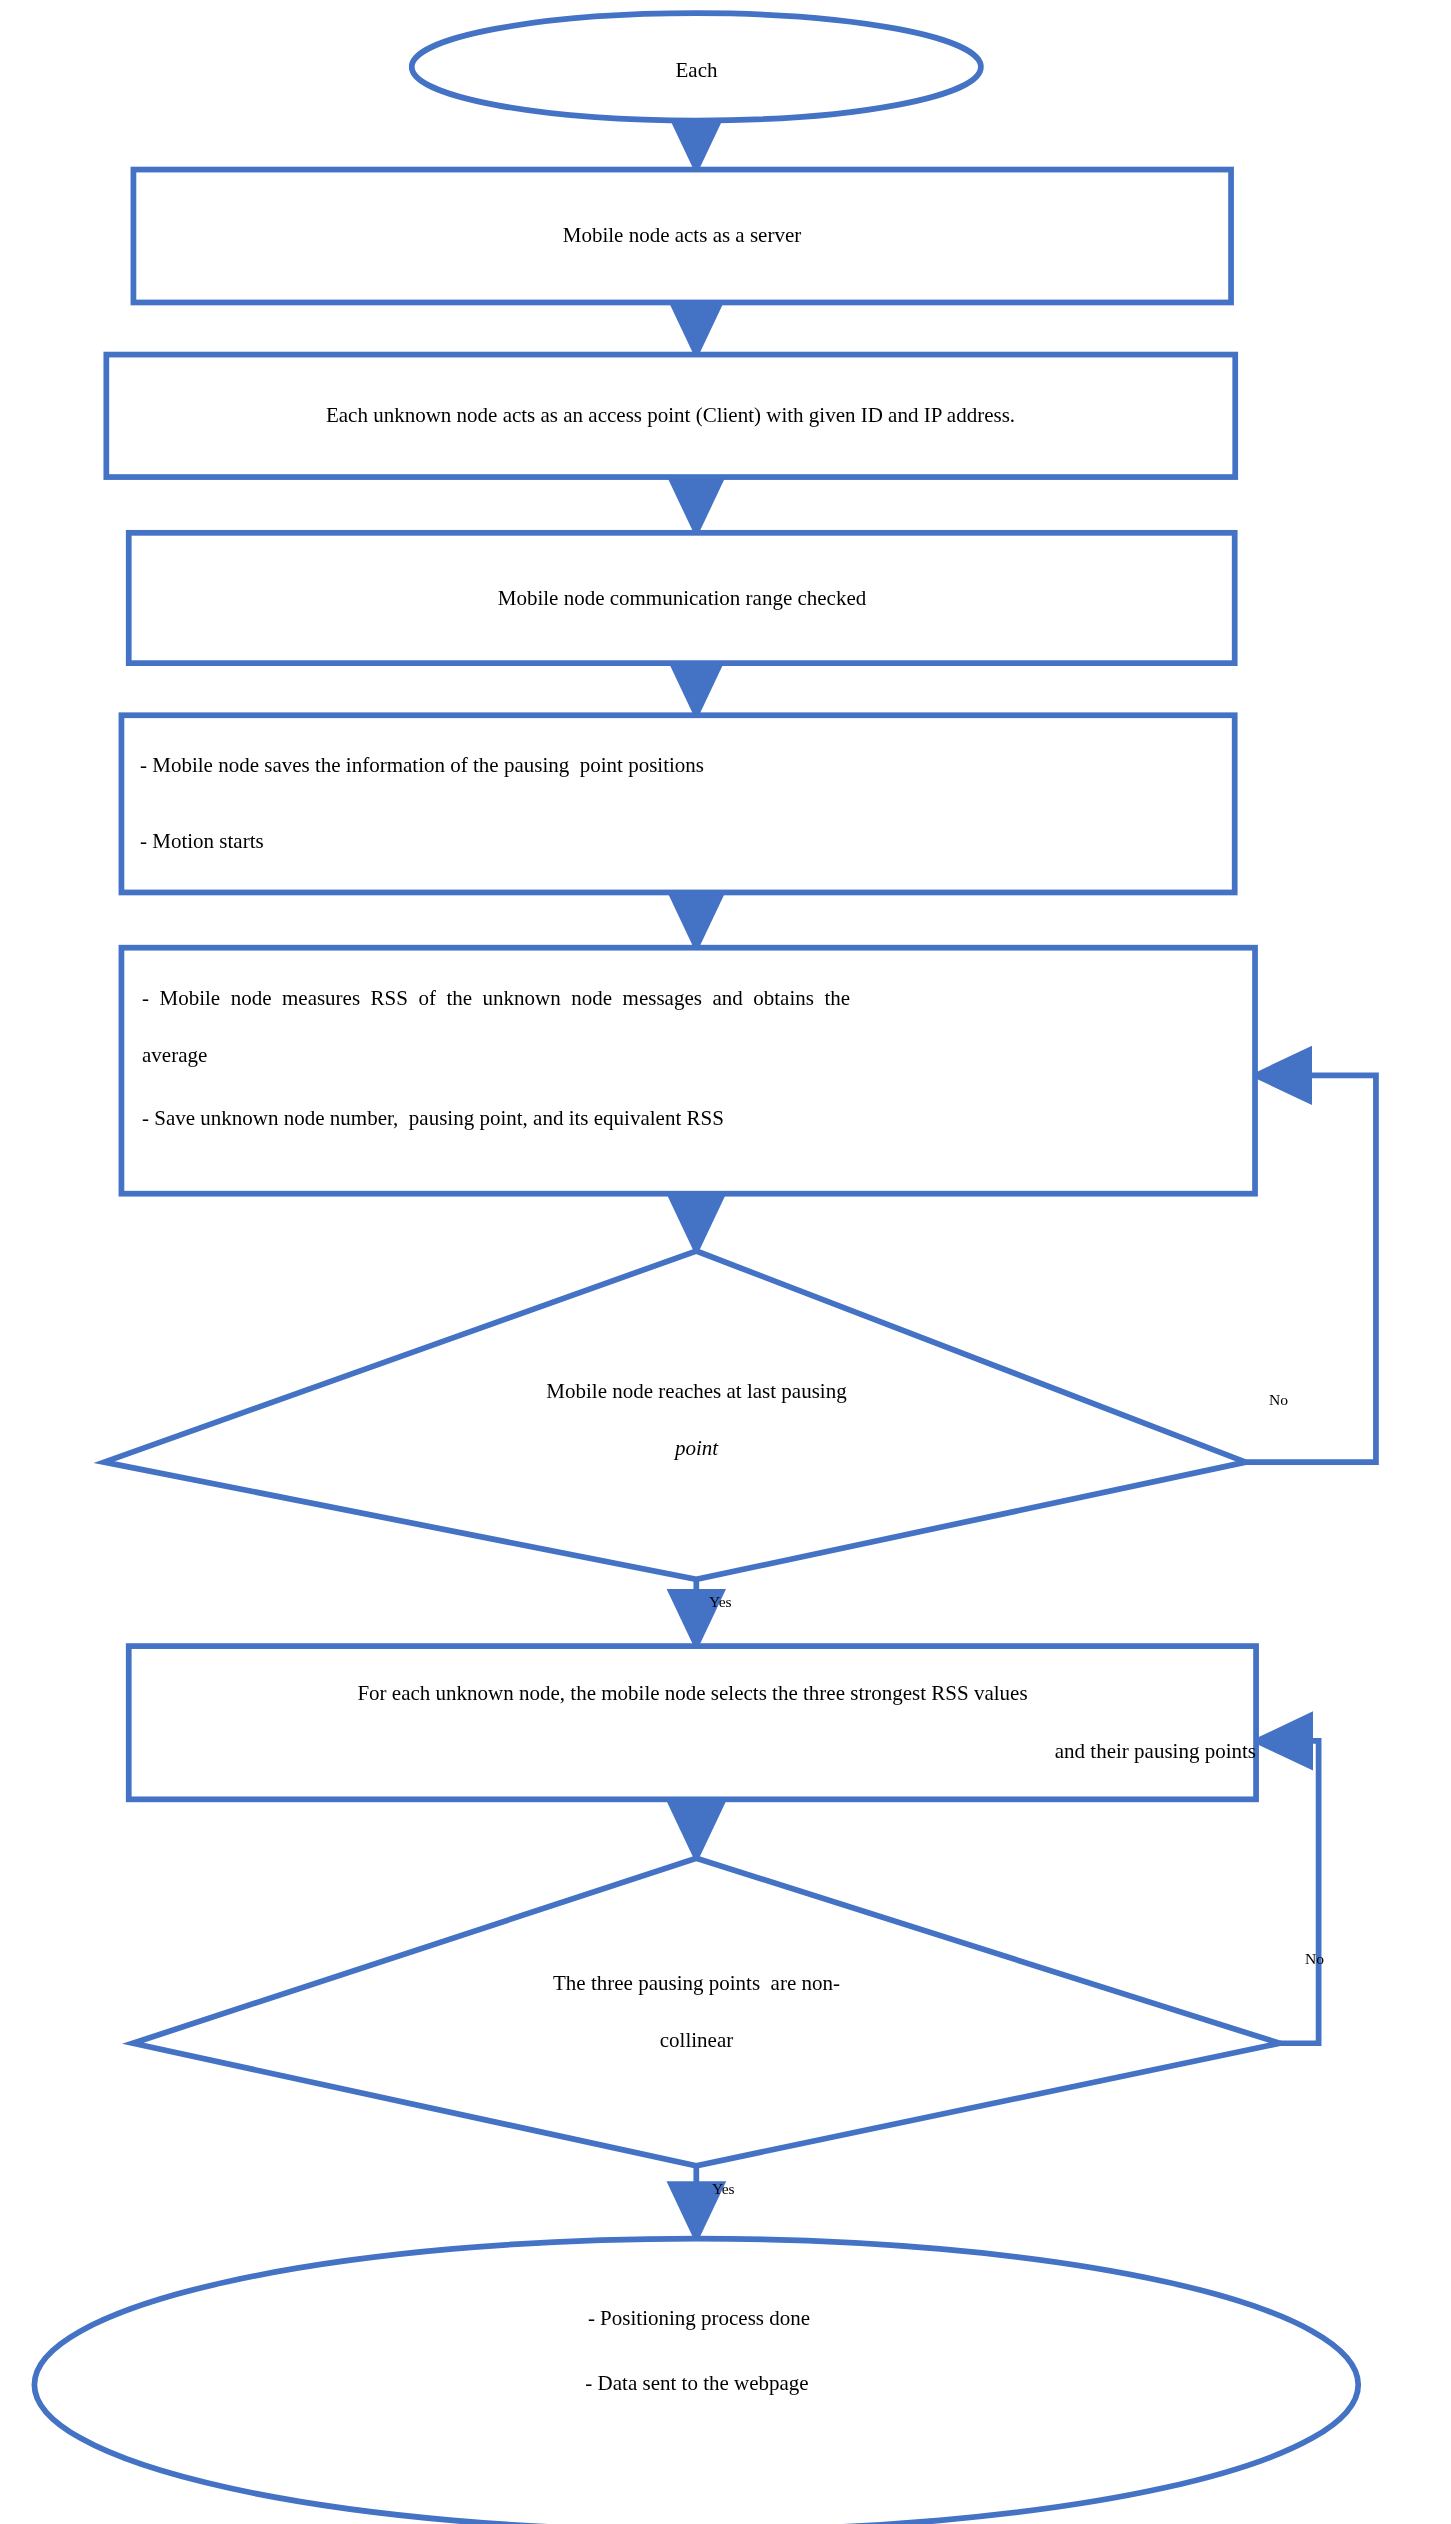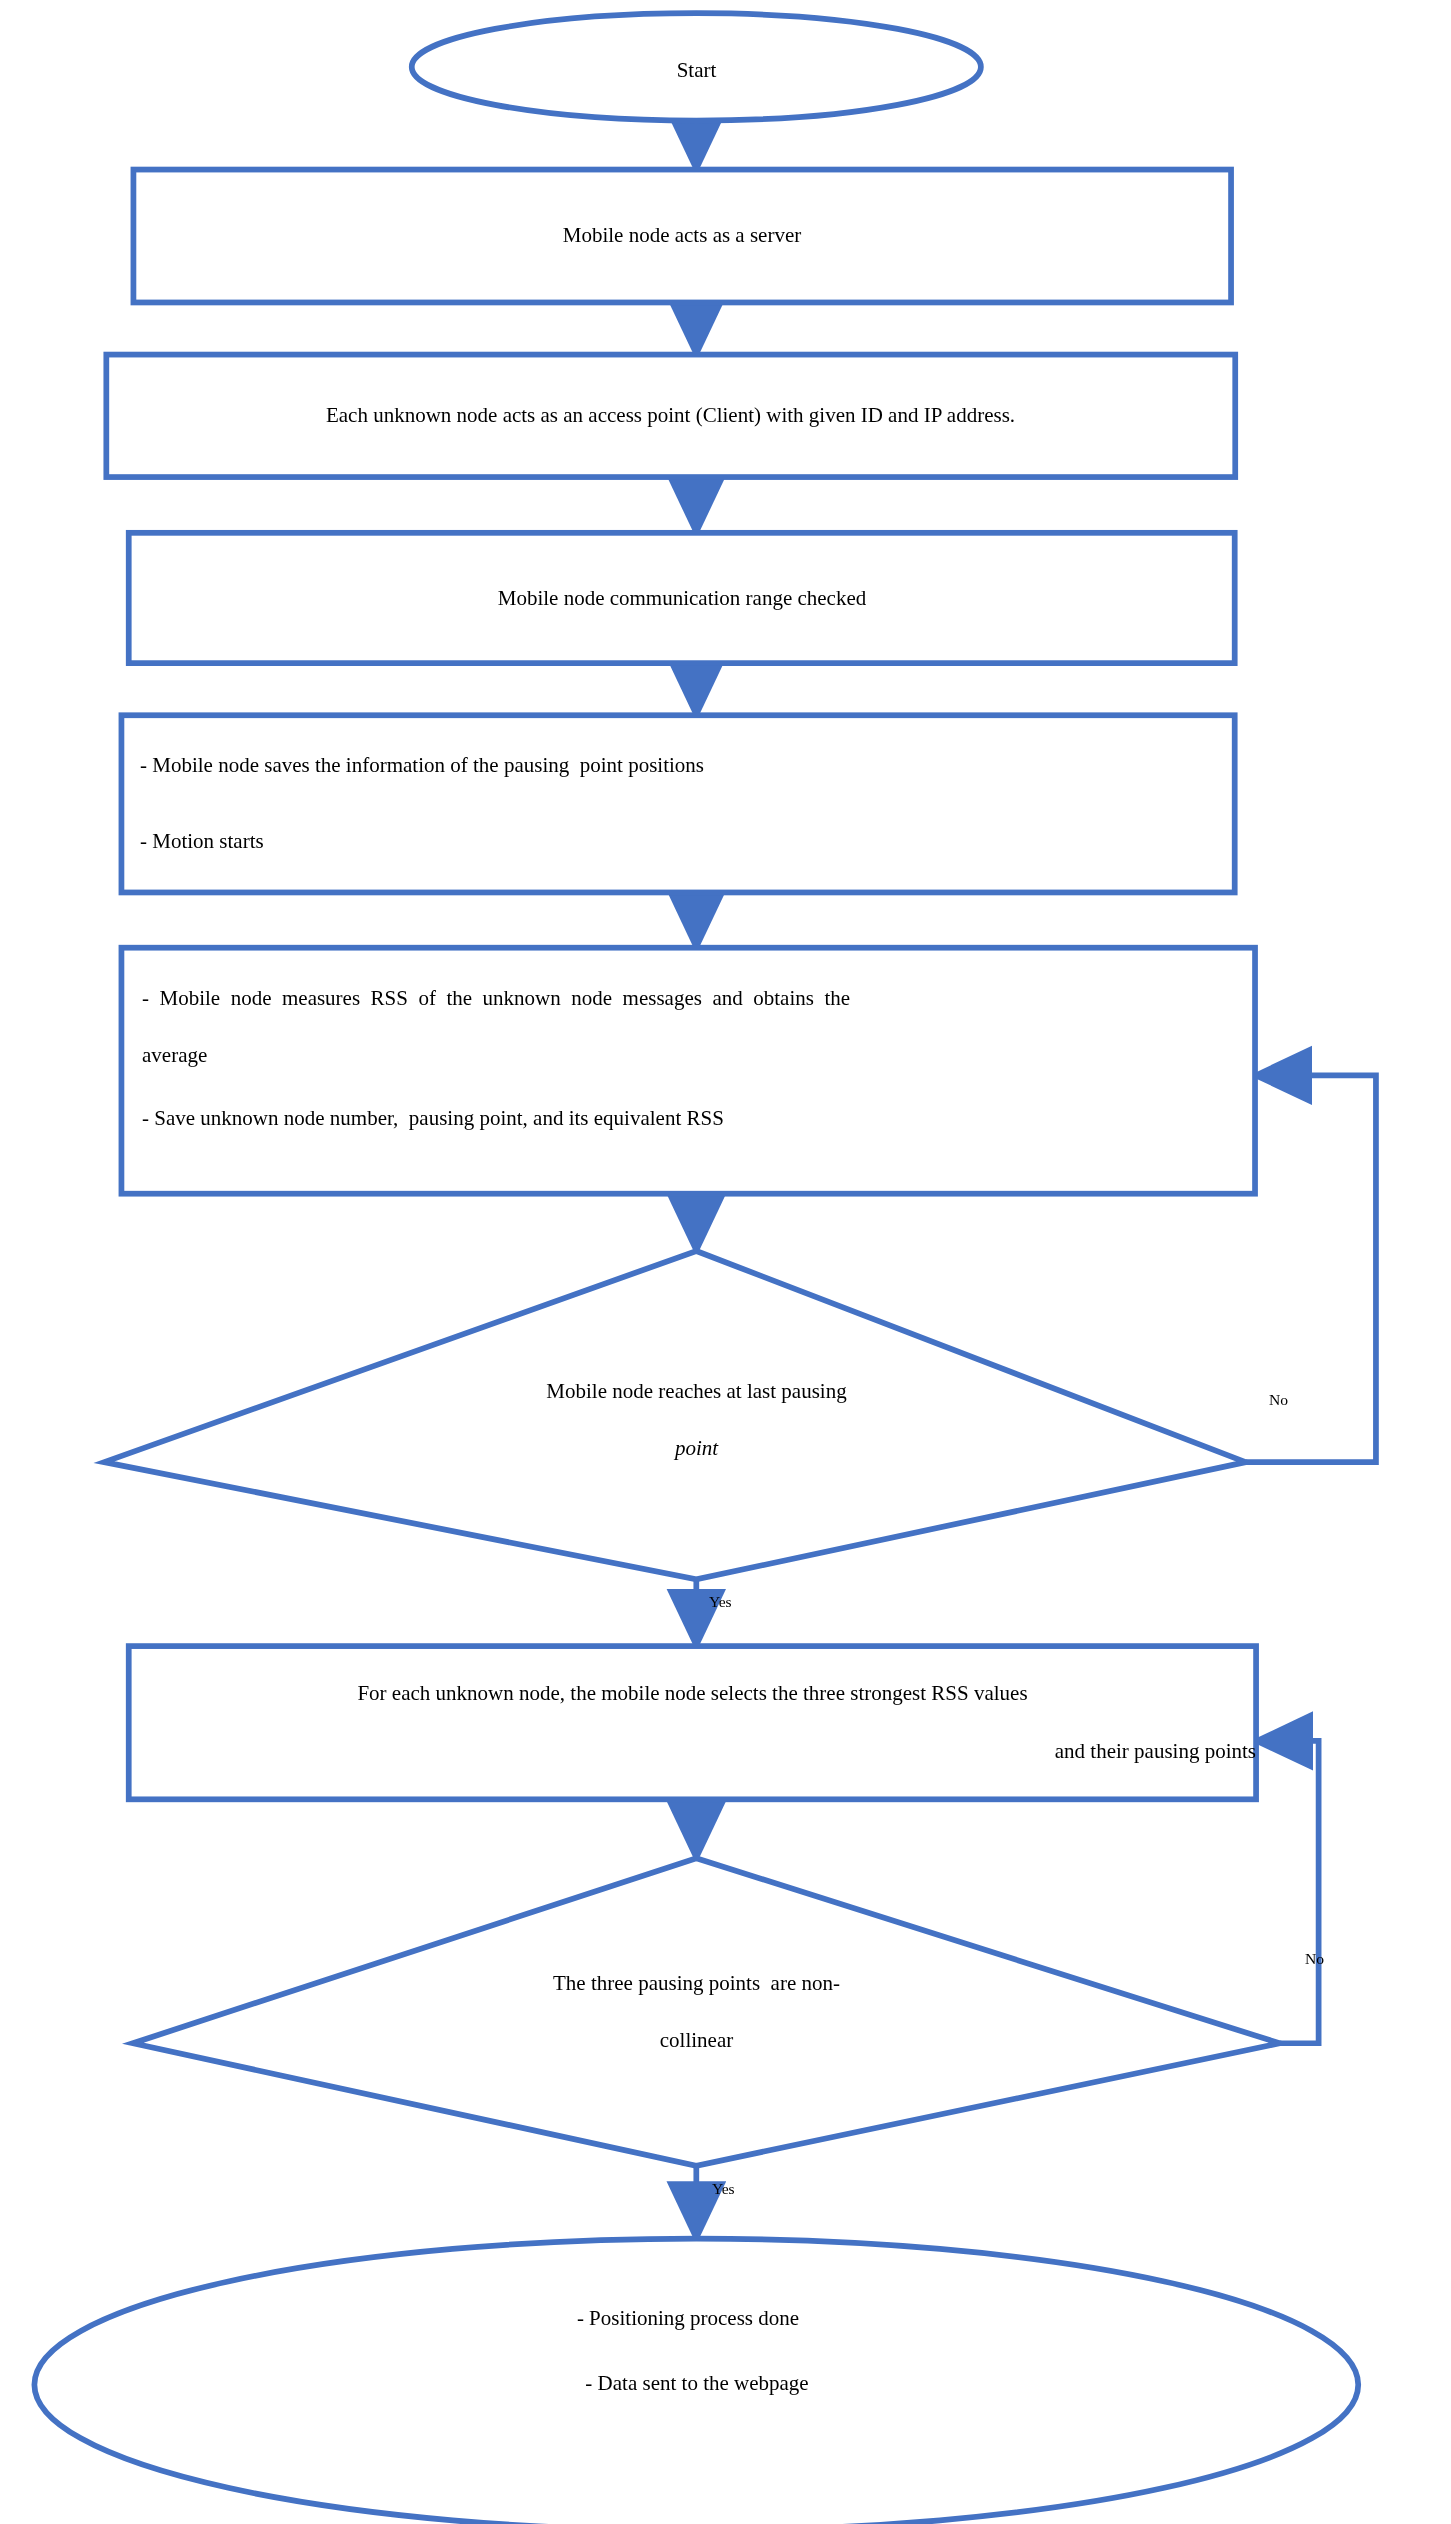--- a/index.html
+++ b/index.html
@@ -56,21 +56,21 @@
 
   <polygon points="1336,2400 2390,2805 1336,3030 200,2805" fill="#FFFFFF" stroke="#4472C4" stroke-width="11"></polygon>
 
   <rect x="247" y="3158" width="2163" height="294" fill="#FFFFFF" stroke="#4472C4" stroke-width="11"></rect>
 
   <polygon points="1336,3565 2455,3920 1336,4155 255,3920" fill="#FFFFFF" stroke="#4472C4" stroke-width="11"></polygon>
 
   <ellipse cx="1336" cy="4575" rx="1270" ry="280" fill="#FFFFFF" stroke="#4472C4" stroke-width="11"></ellipse>
 </svg>
 
-<div class="txt ctr" style="left:412px;top:51px;width:569px;">Start</div>
+<div class="txt ctr" style="left:412px;top:51px;width:569px;">Each</div>
 
 <div class="txt ctr" style="left:133px;top:216px;width:1098px;">Mobile node acts as a server</div>
 
 <div class="txt ctr" style="left:106px;top:396px;width:1129px;">Each unknown node acts as an access point (Client) with given ID and IP address.</div>
 
 <div class="txt ctr" style="left:129px;top:579px;width:1106px;">Mobile node communication range checked</div>
 
 <div class="txt" style="left:140px;top:746px;width:1084px;">- Mobile node saves the information of the pausing  point positions</div>
 <div class="txt" style="left:140px;top:822px;width:1084px;">- Motion starts</div>
 
@@ -80,21 +80,21 @@
 
 <div class="txt ctr" style="left:384px;top:1372px;width:625px;">Mobile node reaches at last pausing</div>
 <div class="txt ctr" style="left:384px;top:1429px;width:625px;font-style:italic;">point</div>
 
 <div class="txt ctr" style="left:129px;top:1674px;width:1127px;">For each unknown node, the mobile node selects the three strongest RSS values</div>
 <div class="txt ctr" style="left:129px;top:1732px;width:1127px;text-align:right;">and their pausing points</div>
 
 <div class="txt ctr" style="left:384px;top:1964px;width:625px;">The three pausing points  are non-</div>
 <div class="txt ctr" style="left:384px;top:2021px;width:625px;">collinear</div>
 
-<div class="txt ctr" style="left:349px;top:2299px;width:678px;">- Positioning process done</div>
+<div class="txt ctr" style="left:360px;top:2299px;width:678px;">- Positioning process done</div>
 <div class="txt ctr" style="left:358px;top:2364px;width:678px;">- Data sent to the webpage</div>
 
 <div class="lbl" style="left:1269px;top:1391px;">No</div>
 
 <div class="lbl" style="left:709px;top:1593px;">Yes</div>
 
 <div class="lbl" style="left:1305px;top:1950px;">No</div>
 
 <div class="lbl" style="left:712px;top:2180px;">Yes</div>
 

